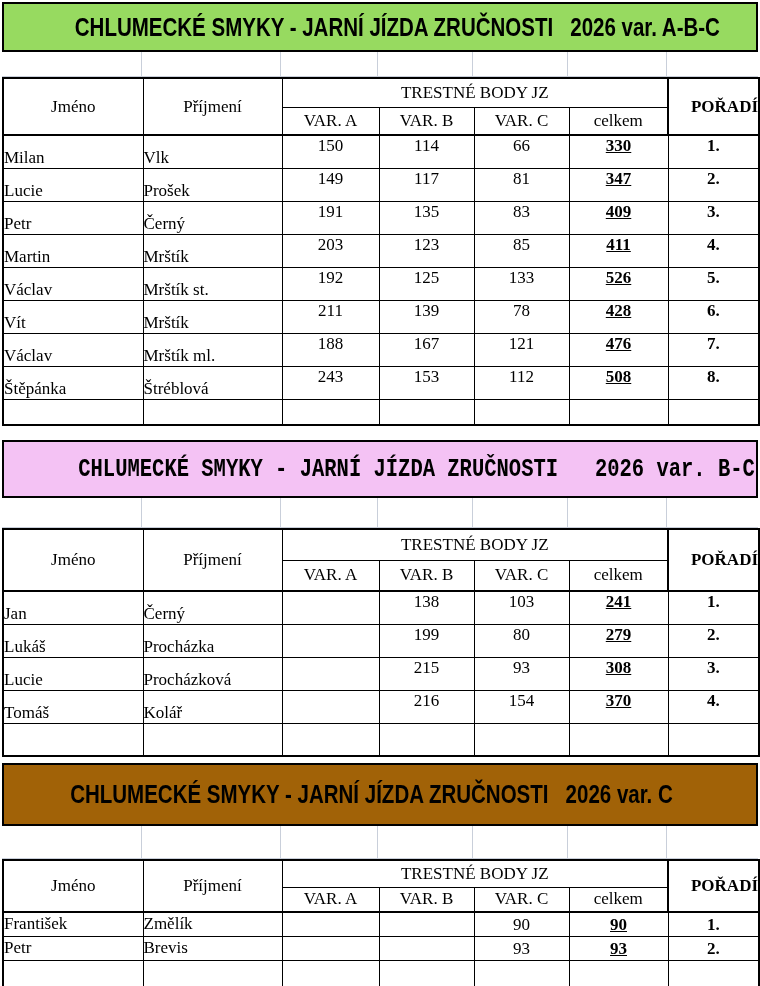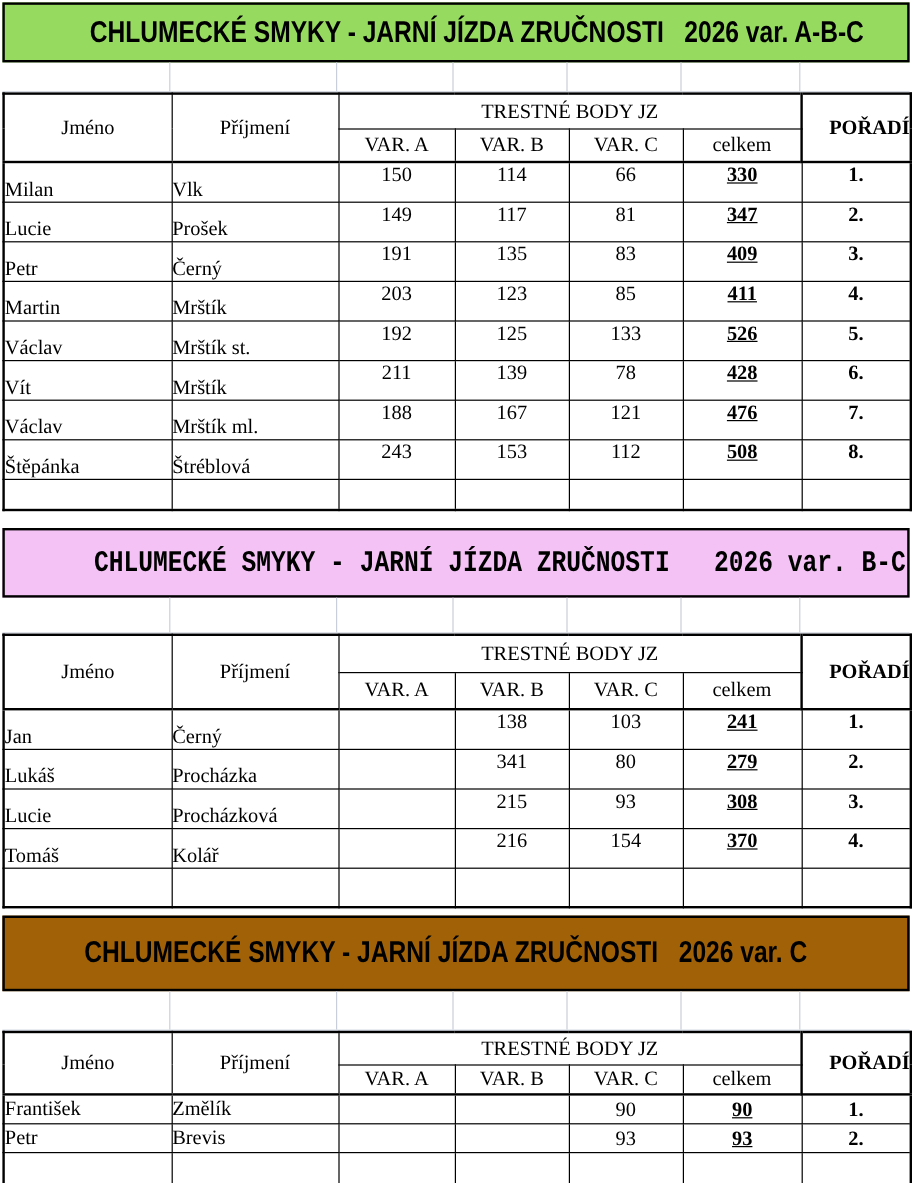--- a/index.html
+++ b/index.html
@@ -240,21 +240,21 @@
         <td class="cell-var-a"></td>
         <td class="cell-var-b">138</td>
         <td class="cell-var-c">103</td>
         <td class="cell-celkem">241</td>
         <td class="cell-poradi">1.</td>
       </tr>
       <tr>
         <td class="cell-jmeno">Lukáš</td>
         <td class="cell-prijmeni">Procházka</td>
         <td class="cell-var-a"></td>
-        <td class="cell-var-b">341</td>
+        <td class="cell-var-b">199</td>
         <td class="cell-var-c">80</td>
         <td class="cell-celkem">279</td>
         <td class="cell-poradi">2.</td>
       </tr>
       <tr>
         <td class="cell-jmeno">Lucie</td>
         <td class="cell-prijmeni">Procházková</td>
         <td class="cell-var-a"></td>
         <td class="cell-var-b">215</td>
         <td class="cell-var-c">93</td>

